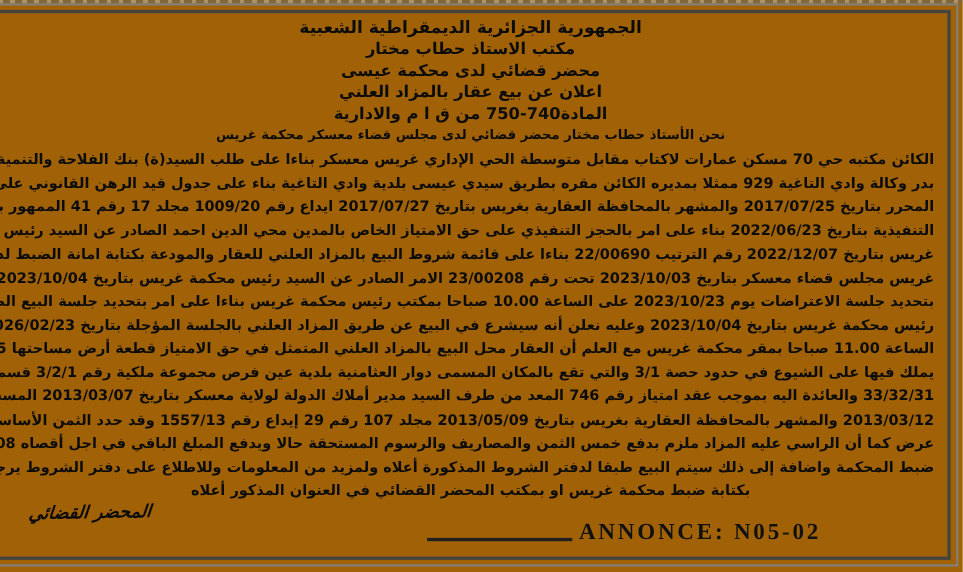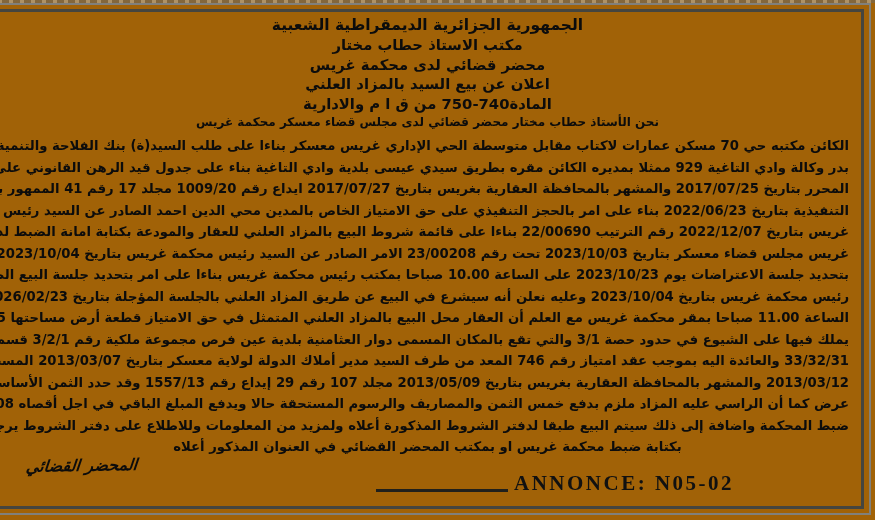--- a/index.html
+++ b/index.html
@@ -51,21 +51,21 @@
   .footer{
     position:absolute;left:20px;right:20px;bottom:10px;height:44px;
   }
   .signature{
     position:absolute;right:auto;left:8px;top:4px;
     font-size:16px;font-weight:bold;font-style:italic;
     transform:skewX(-6deg) rotate(-1deg);
     letter-spacing:.5px;
   }
   .annonce-row{
-    position:absolute;left:358px;bottom:0;
+    position:absolute;left:370px;bottom:0;
     display:flex;align-items:flex-end;direction:ltr;
   }
   .annonce-rule{
     width:132px;height:0;border-bottom:3px solid #20201c;
     margin:0 6px 4px 0;
   }
   .annonce-text{
     font-family:"Liberation Serif","DejaVu Serif",serif;
     font-weight:bold;font-size:21px;letter-spacing:2.5px;
     color:#111;direction:ltr;white-space:nowrap;
@@ -76,22 +76,22 @@
 
 <div class="page">
   <div class="scan-edge"></div>
   <div class="frame-outer"></div>
   <div class="frame-inner"></div>
 
   <div class="content">
 
     <div class="hdr hdr-republic">الجمهورية الجزائرية الديمقراطية الشعبية</div>
     <div class="hdr hdr-line">مكتب الاستاذ حطاب مختار</div>
-    <div class="hdr hdr-line">محضر قضائي لدى محكمة غريس</div>
-    <div class="hdr hdr-line">اعلان عن بيع السيد بالمزاد العلني</div>
+    <div class="hdr hdr-line">محضر قضائي لدى محكمة عيسى</div>
+    <div class="hdr hdr-line">اعلان عن بيع عقار بالمزاد العلني</div>
     <div class="hdr hdr-line">المادة740-750 من ق ا م والادارية</div>
     <div class="hdr hdr-small">نحن الأستاذ حطاب مختار محضر قضائي لدى مجلس قضاء معسكر محكمة غريس</div>
 
     <div class="bodytext">
       <div class="body-line">الكائن مكتبه حي 70 مسكن عمارات لاكتاب مقابل متوسطة الحي الإداري  غريس معسكر  بناءا على طلب السيد(ة) بنك الفلاحة والتنمية الريفية</div>
       <div class="body-line">بدر وكالة وادي التاغية 929 ممثلا بمديره  الكائن مقره بطريق سيدي عيسى بلدية وادي التاغية  بناء على جدول قيد الرهن القانوني على حق امتياز</div>
       <div class="body-line">المحرر بتاريخ 2017/07/25 والمشهر بالمحافظة العقارية بغريس بتاريخ 2017/07/27 ايداع رقم 1009/20 مجلد 17 رقم 41 الممهور بالصيغة</div>
       <div class="body-line">التنفيذية بتاريخ 2022/06/23 بناء على امر بالحجز التنفيذي على حق الامتياز الخاص بالمدين محي الدين احمد الصادر عن السيد رئيس محكمة</div>
       <div class="body-line">غريس بتاريخ 2022/12/07 رقم الترتيب 22/00690 بناءا على قائمة شروط البيع بالمزاد العلني للعقار والمودعة بكتابة امانة الضبط لدى محكمة</div>
       <div class="body-line">غريس مجلس قضاء معسكر بتاريخ 2023/10/03 تحت رقم 23/00208 الامر الصادر عن السيد رئيس محكمة غريس بتاريخ 2023/10/04 القاضي</div>

